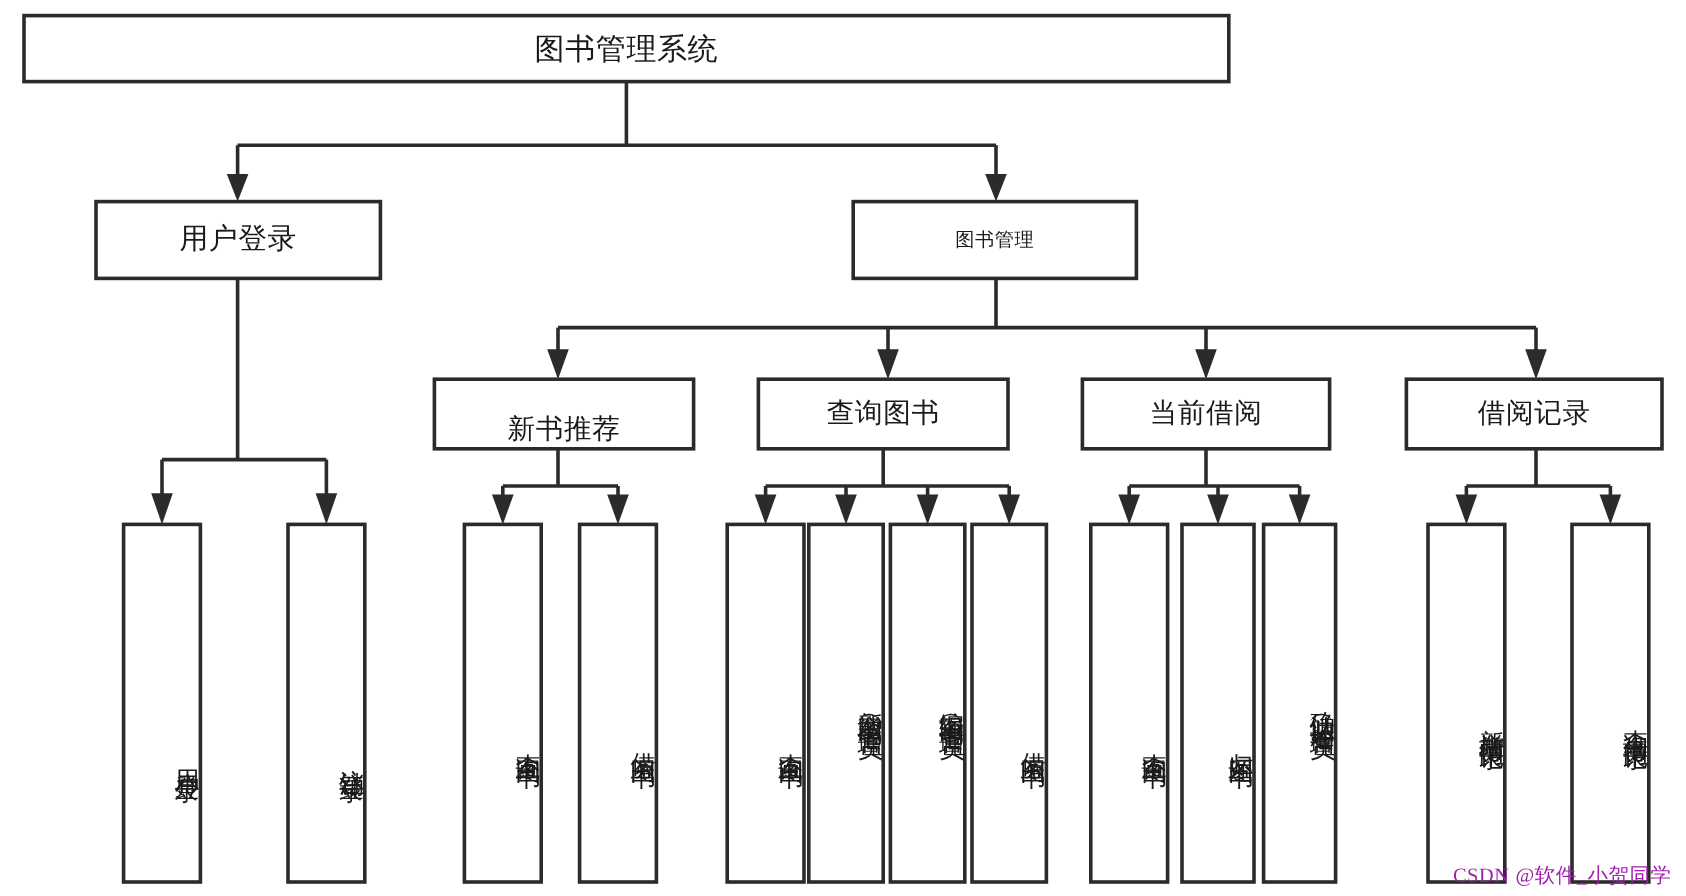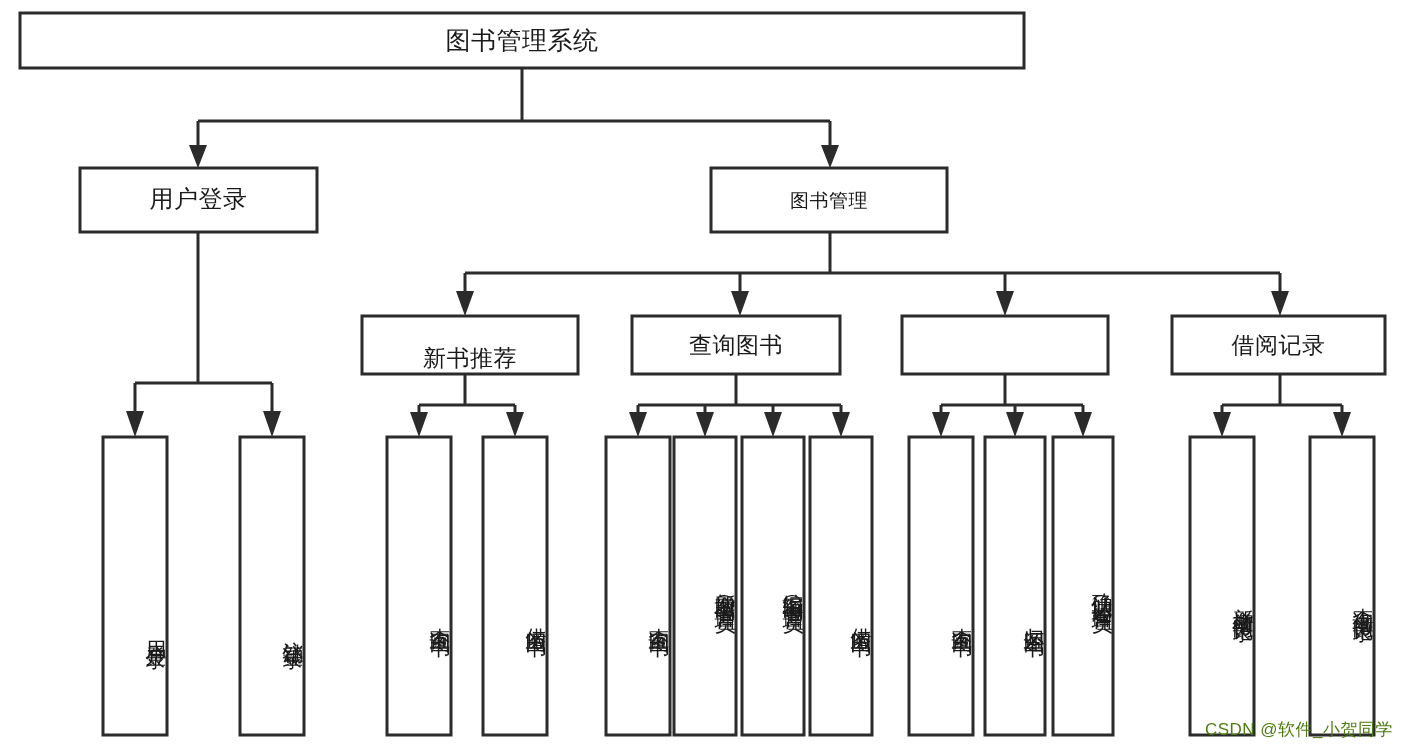--- a/index.html
+++ b/index.html
@@ -30,22 +30,22 @@
     align-items:flex-start;
     justify-content:center;
     font-size:21px;
     letter-spacing:3px;
     padding-top:6px;
     box-sizing:border-box;
   }
   .node-label.vertical.tall{align-items:flex-start;padding-top:4px;}
   #watermark{
     position:absolute;right:12px;bottom:6px;
-    color:#4d7c0f;font-size:17px;
-    font-family:Liberation Sans, sans-serif;
+    color:#a21caf;font-size:17px;
+    font-family:Liberation Serif, serif;
     letter-spacing:0.5px;white-space:nowrap;
   }
 </style>
 </head>
 <body>
 
 <div id="diagram-root">
 
   <svg class="flow" viewBox="0 0 1405 747">
 
@@ -133,24 +133,25 @@
     <path class="edge" d="M1222,405 L1342,405"></path>
     <path class="edge" d="M1222,405 L1222,414"></path>
     <path class="edge" d="M1342,405 L1342,414"></path>
     <polygon class="arrowhead" points="1222,437 1213,412 1231,412"></polygon>
     <polygon class="arrowhead" points="1342,437 1333,412 1351,412"></polygon>
   </svg>
 
   <div class="node-label" style="left:20px;top:13px;width:1004px;height:55px;font-size:25px;">图书管理系统</div>
 
   <div class="node-label" style="left:80px;top:168px;width:237px;height:64px;font-size:24px;">用户登录</div>
-  <div class="node-label" style="left:711px;top:168px;width:236px;height:64px;font-size:19px;">图书管理</div>
+  <div class="node-label" style="left:711px;top:168px;width:236px;height:64px;font-size:16px;">图书管理</div>
 
   <div class="node-label" style="left:362px;top:329px;width:216px;height:58px;font-size:23px;">新书推荐</div>
   <div class="node-label" style="left:632px;top:316px;width:208px;height:58px;font-size:23px;">查询图书</div>
+  <div class="node-label" style="left:902px;top:316px;width:206px;height:58px;font-size:23px;">当前借阅</div>
   <div class="node-label" style="left:1172px;top:316px;width:213px;height:58px;font-size:23px;">借阅记录</div>
 
   <div class="node-label vertical" style="left:103px;top:437px;width:64px;height:298px;padding-top:88px;">用户登录</div>
   <div class="node-label vertical" style="left:240px;top:437px;width:64px;height:298px;padding-top:88px;">注销登录</div>
 
   <div class="node-label vertical" style="left:387px;top:437px;width:64px;height:298px;padding-top:62px;">查询图书</div>
   <div class="node-label vertical" style="left:483px;top:437px;width:64px;height:298px;padding-top:62px;">借阅图书</div>
 
   <div class="node-label vertical" style="left:606px;top:437px;width:64px;height:298px;padding-top:62px;">查询图书</div>
   <div class="node-label vertical tall" style="left:674px;top:437px;width:62px;height:298px;padding-top:6px;">新增图书（管理员）</div>

